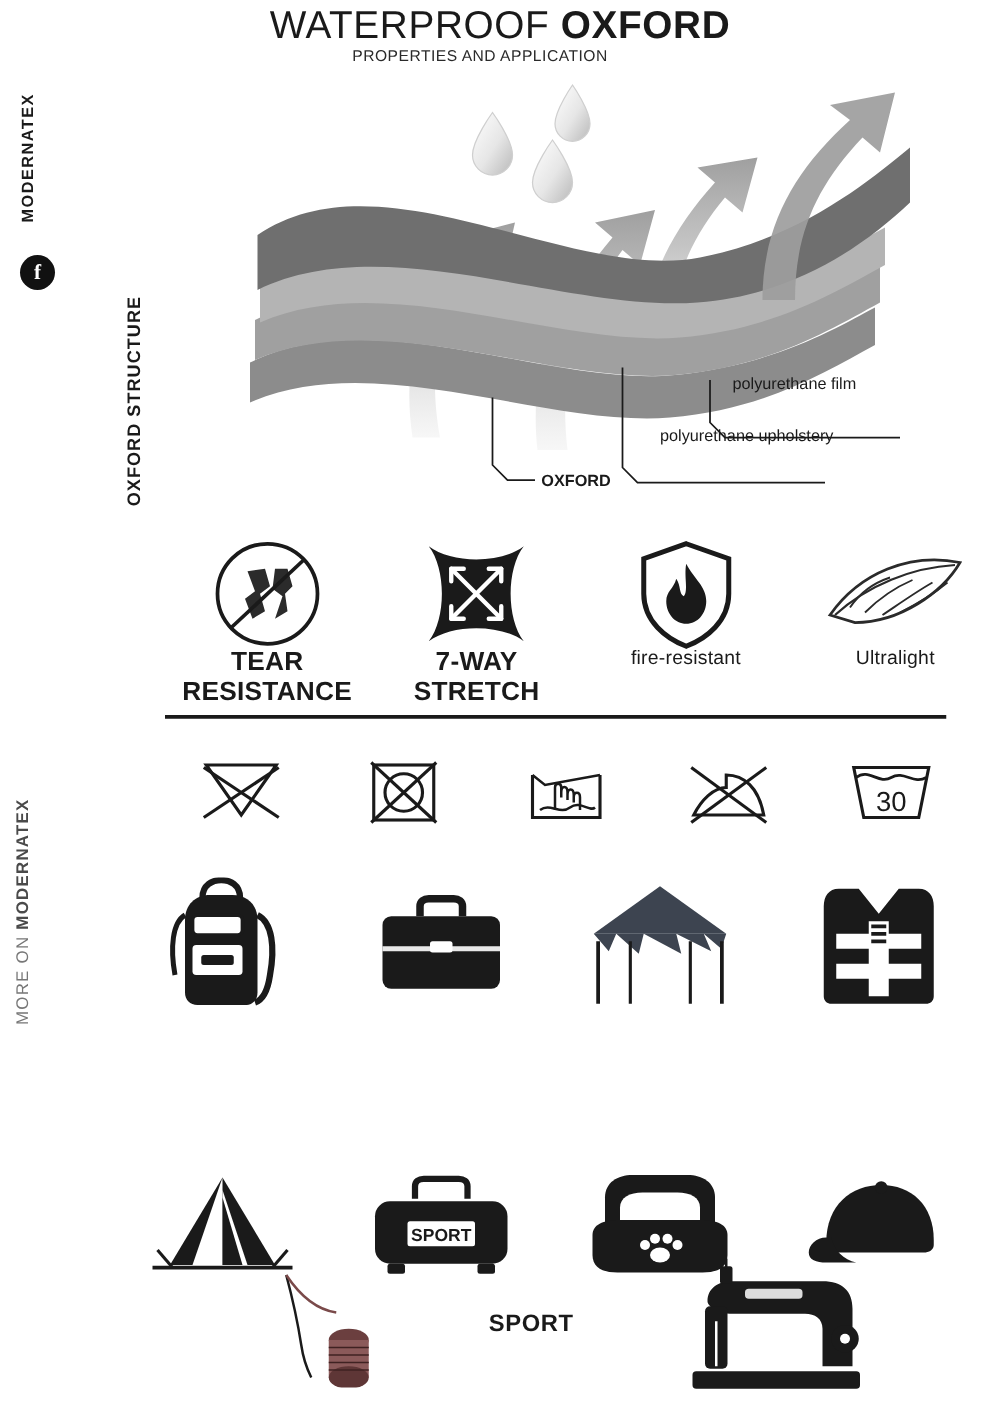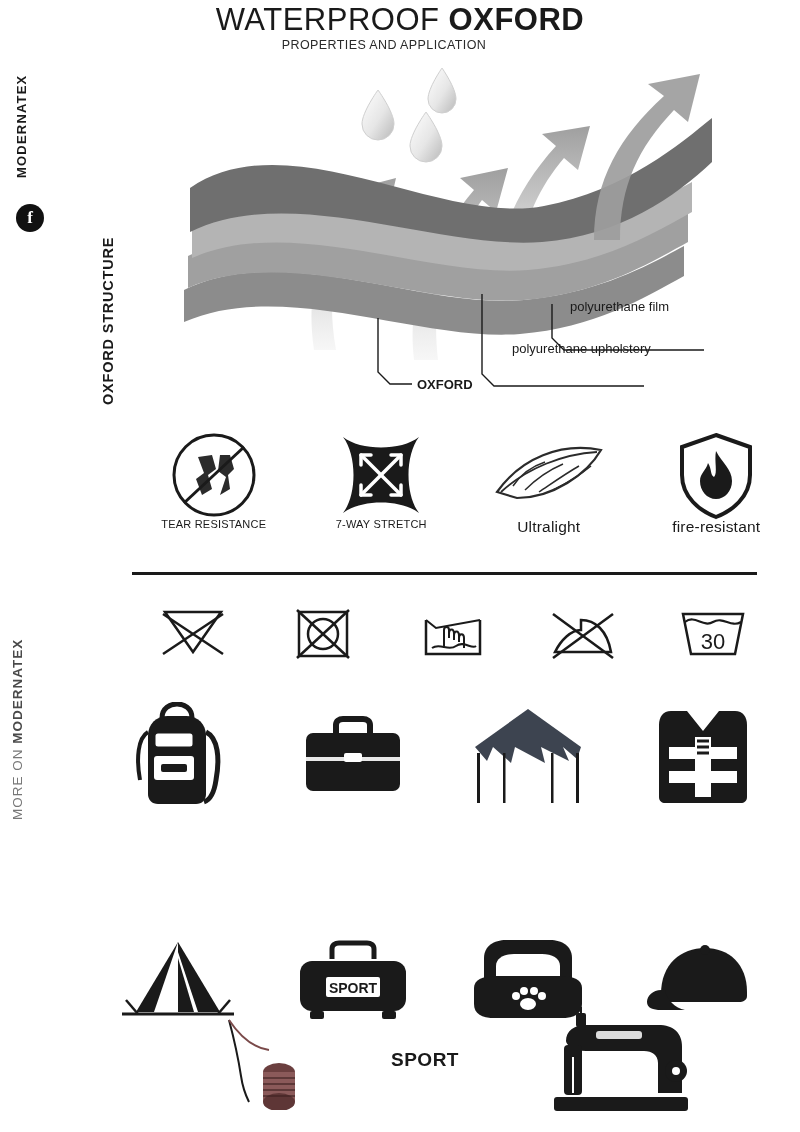--- a/index.html
+++ b/index.html
@@ -108,21 +108,21 @@
     font-size: 13.5px;
     letter-spacing: 1px;
     color: #777;
     white-space: nowrap;
   }
   .more-vertical .strong { font-weight: 700; color: #4a4a4a; }
 
   
   .structure-art {
     position: absolute;
-    left: 164px;
+    left: 180px;
     top: 50px;
     width: 600px;
     height: 350px;
   }
   .callout-label {
     position: absolute;
     font-size: 13px;
     color: #1a1a1a;
     white-space: nowrap;
   }
@@ -138,22 +138,22 @@
     display: flex;
   }
   .prop {
     width: 172px;
     display: flex;
     flex-direction: column;
     align-items: center;
   }
   .prop .art { height: 86px; display: flex; align-items: center; justify-content: center; }
   .prop .cap {
-    font-size: 11px;
-    font-weight: 400;
+    font-size: 21px;
+    font-weight: 700;
     letter-spacing: 0.2px;
     text-align: center;
   }
   .prop .cap.normal { font-weight: 400; font-size: 15.5px; }
 
   .divider {
     position: absolute;
     left: 132px;
     top: 572px;
     width: 625px;
@@ -306,42 +306,42 @@
           <line x1="46" y1="46" x2="66" y2="66"></line>
             <path d="M66 66 l 0 -10 M66 66 l -10 0" fill="none"></path>
         </g>
       </svg>
     </div>
     <div class="cap">7-WAY STRETCH</div>
   </div>
 
   <div class="prop">
     <div class="art">
+      <svg width="92" height="92" viewBox="0 0 92 92">
+        <path d="M46 6 L 80 18 V 46 C 80 68 62 82 46 88 C 30 82 12 68 12 46 V 18 Z" fill="none" stroke="#1a1a1a" stroke-width="4"></path>
+        <path d="M46 22 C 52 34 62 40 62 52 C 62 62 55 70 46 70 C 37 70 30 62 30 52 C 30 44 36 42 38 34 C 42 40 40 46 44 48 C 48 44 44 32 46 22 Z" fill="#1a1a1a"></path>
+      </svg>
+    </div>
+    <div class="cap normal">fire-resistant</div>
+  </div>
+
+  <div class="prop">
+    <div class="art">
       <svg width="116" height="70" viewBox="0 0 116 70">
         <path d="M6 52 C 30 18 70 2 110 10 C 96 34 62 58 26 58 Z" fill="none" stroke="#2b2b2b" stroke-width="2.2"></path>
         <path d="M10 52 C 36 28 72 14 106 12" fill="none" stroke="#2b2b2b" stroke-width="1.8"></path>
         <g stroke="#2b2b2b" stroke-width="1.5" fill="none">
           <path d="M22 46 C 30 34 42 26 54 22"></path>
           <path d="M34 50 C 44 40 58 30 72 24"></path>
           <path d="M48 52 C 60 44 74 34 88 26"></path>
           <path d="M62 50 C 74 44 88 36 100 26"></path>
         </g>
       </svg>
     </div>
     <div class="cap normal">Ultralight</div>
-  </div>
-
-  <div class="prop">
-    <div class="art">
-      <svg width="92" height="92" viewBox="0 0 92 92">
-        <path d="M46 6 L 80 18 V 46 C 80 68 62 82 46 88 C 30 82 12 68 12 46 V 18 Z" fill="none" stroke="#1a1a1a" stroke-width="4"></path>
-        <path d="M46 22 C 52 34 62 40 62 52 C 62 62 55 70 46 70 C 37 70 30 62 30 52 C 30 44 36 42 38 34 C 42 40 40 46 44 48 C 48 44 44 32 46 22 Z" fill="#1a1a1a"></path>
-      </svg>
-    </div>
-    <div class="cap normal">fire-resistant</div>
   </div>
 </div>
 
 <div class="divider"></div>
 
 <div class="care-row">
 
   <div class="care">
     <svg width="72" height="56" viewBox="0 0 72 56">
       <path d="M8 46 L 36 6 L 64 46 Z" fill="none" stroke="#1a1a1a" stroke-width="2.5" transform="rotate(180 36 26)"></path>

